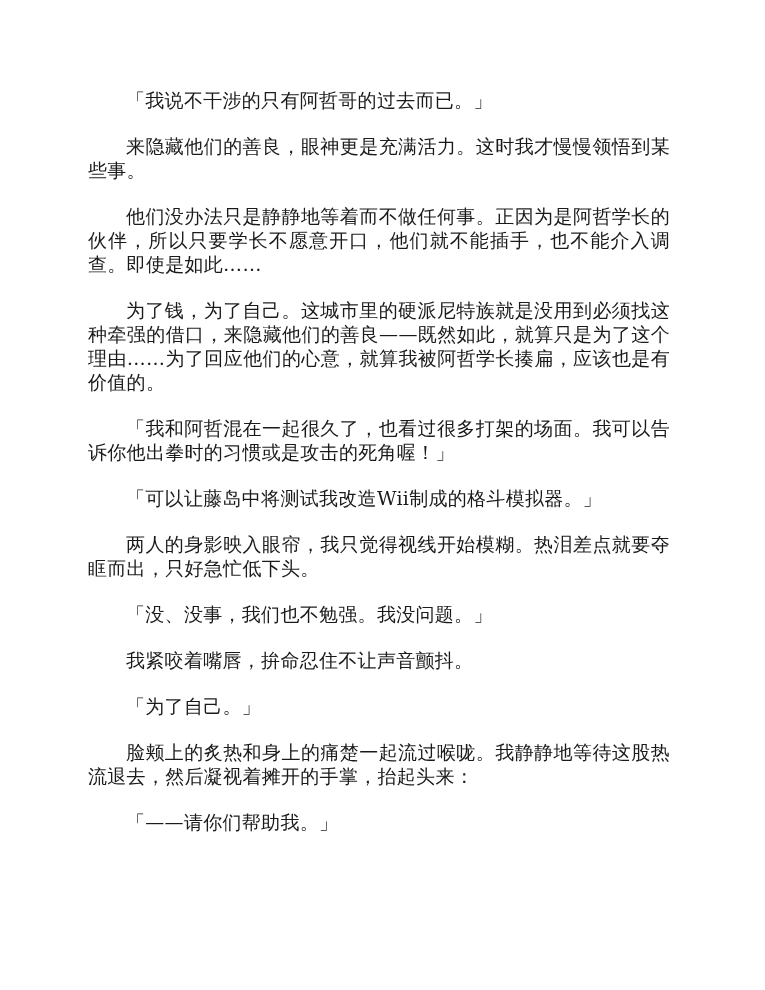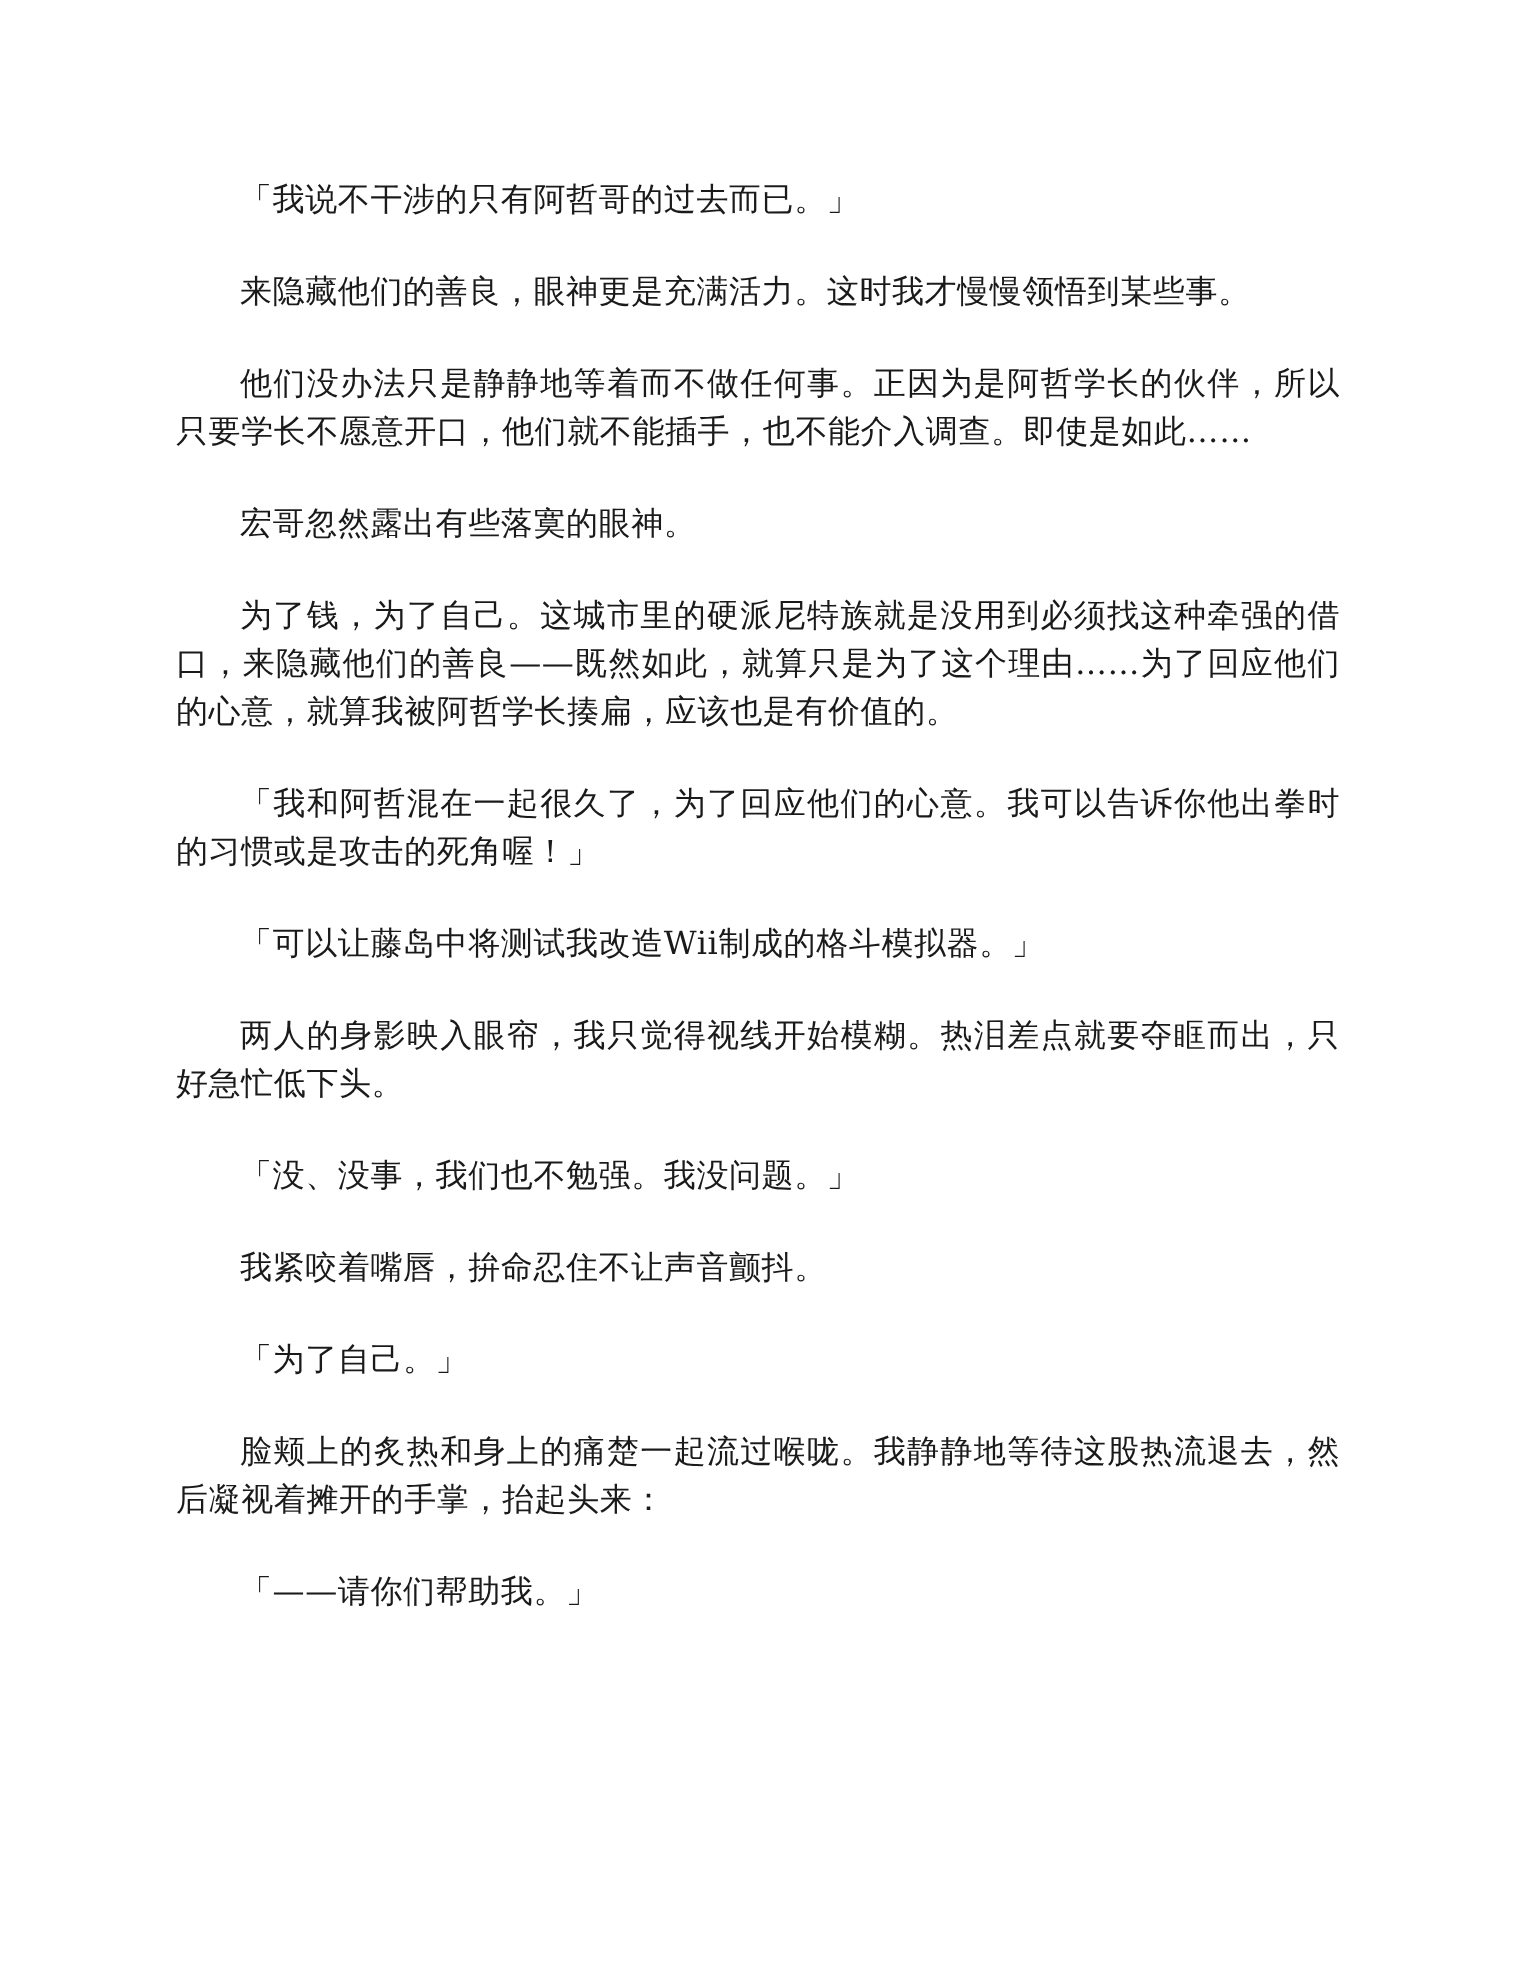--- a/index.html
+++ b/index.html
@@ -16,37 +16,36 @@
       color: #1a1a1a;
     }
     .page {
       position: absolute;
       left: 88px;
       top: 88px;
       width: 582px;
     }
     .para {
       margin: 0 0 22px 0;
-      font-size: 16px;
+      font-size: 19px;
       line-height: 24px;
       text-indent: 2em;
       text-align: justify;
       letter-spacing: 0.3px;
     }
   </style>
 </head>
 <body>
 
 <div class="page">
   <p class="para">「我说不干涉的只有阿哲哥的过去而已。」</p>
   <p class="para">来隐藏他们的善良，眼神更是充满活力。这时我才慢慢领悟到某些事。</p>
   <p class="para">他们没办法只是静静地等着而不做任何事。正因为是阿哲学长的伙伴，所以只要学长不愿意开口，他们就不能插手，也不能介入调查。即使是如此……</p>
-  <p class="para">宏哥忽然露出有些落寞的眼神。</p>
   <p class="para">为了钱，为了自己。这城市里的硬派尼特族就是没用到必须找这种牵强的借口，来隐藏他们的善良——既然如此，就算只是为了这个理由……为了回应他们的心意，就算我被阿哲学长揍扁，应该也是有价值的。</p>
-  <p class="para">「我和阿哲混在一起很久了，为了回应他们的心意。我可以告诉你他出拳时的习惯或是攻击的死角喔！」</p>
+  <p class="para">「我和阿哲混在一起很久了，也看过很多打架的场面。我可以告诉你他出拳时的习惯或是攻击的死角喔！」</p>
   <p class="para">「可以让藤岛中将测试我改造Wii制成的格斗模拟器。」</p>
   <p class="para">两人的身影映入眼帘，我只觉得视线开始模糊。热泪差点就要夺眶而出，只好急忙低下头。</p>
   <p class="para">「没、没事，我们也不勉强。我没问题。」</p>
   <p class="para">我紧咬着嘴唇，拚命忍住不让声音颤抖。</p>
   <p class="para">「为了自己。」</p>
   <p class="para">脸颊上的炙热和身上的痛楚一起流过喉咙。我静静地等待这股热流退去，然后凝视着摊开的手掌，抬起头来：</p>
   <p class="para">「——请你们帮助我。」</p>
 </div>
 
 </body></html>

